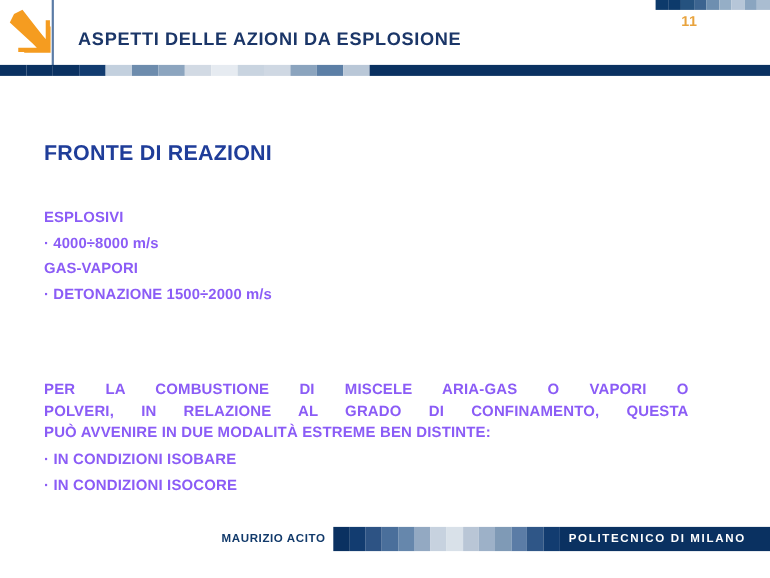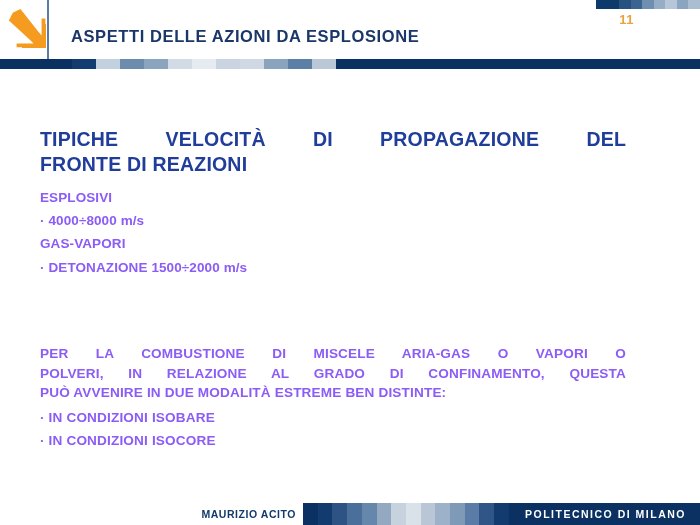--- a/index.html
+++ b/index.html
@@ -145,21 +145,21 @@
     top: 338px;
     font-size: 13.6px;
     line-height: 1.68;
   }
   #list-two .line { white-space: nowrap; letter-spacing: 0.15px; }
 
   
   #footer {
     position: absolute;
     left: 0;
-    top: 503px;
+    top: 479px;
     width: 700px;
     height: 22px;
     display: flex;
     align-items: stretch;
   }
   #footer-left {
     flex: 0 0 303px;
     background: #ffffff;
     display: flex;
     align-items: center;
@@ -174,21 +174,21 @@
     letter-spacing: 0.55px;
     white-space: nowrap;
   }
   #footer-deco { display: flex; flex: 0 0 206px; }
   #footer-deco .seg { height: 100%; }
   #footer-right {
     flex: 1 1 auto;
     background: #0a3161;
     display: flex;
     align-items: center;
-    justify-content: flex-end;
+    justify-content: center;
     padding-right: 14px;
     box-sizing: border-box;
   }
   #org-name {
     font-size: 10.5px;
     font-weight: bold;
     color: #ffffff;
     letter-spacing: 1.5px;
     white-space: nowrap;
   }
@@ -252,21 +252,20 @@
     <div class="seg" style="background: rgb(207, 216, 227); width: 24px; flex: 0 0 24px;"></div>
     <div class="seg" style="background: rgb(139, 164, 190); width: 24px; flex: 0 0 24px;"></div>
     <div class="seg" style="background: rgb(92, 127, 166); width: 24px; flex: 0 0 24px;"></div>
     <div class="seg" style="background: rgb(185, 199, 215); width: 24px; flex: 0 0 24px;"></div>
     <div class="fill"></div>
   </div>
 
 <div id="content">
 
   <div class="slide-title">
-    <span class="l1">TIPICHE VELOCITÀ DI PROPAGAZIONE DEL</span>
     <span class="l2">FRONTE DI REAZIONI</span>
   </div>
 
   <div class="body-block" id="list-one">
     <div class="line">ESPLOSIVI</div>
     <div class="line">· 4000÷8000 m/s</div>
     <div class="line">GAS-VAPORI</div>
     <div class="line">· DETONAZIONE 1500÷2000 m/s</div>
   </div>
 

